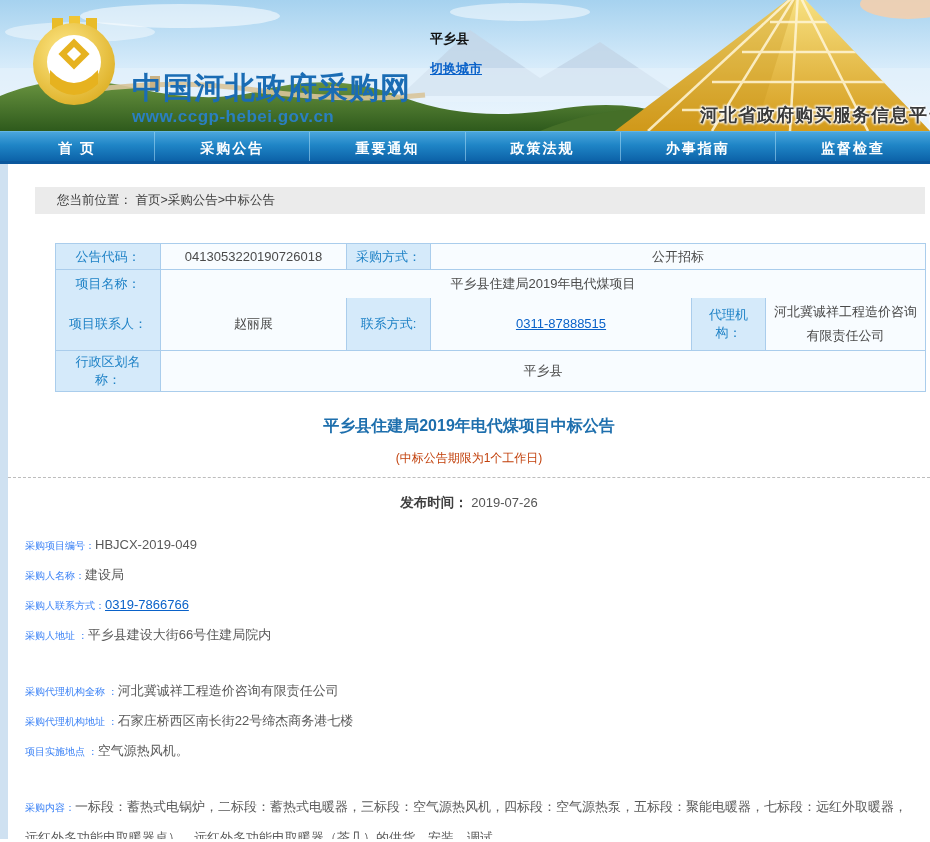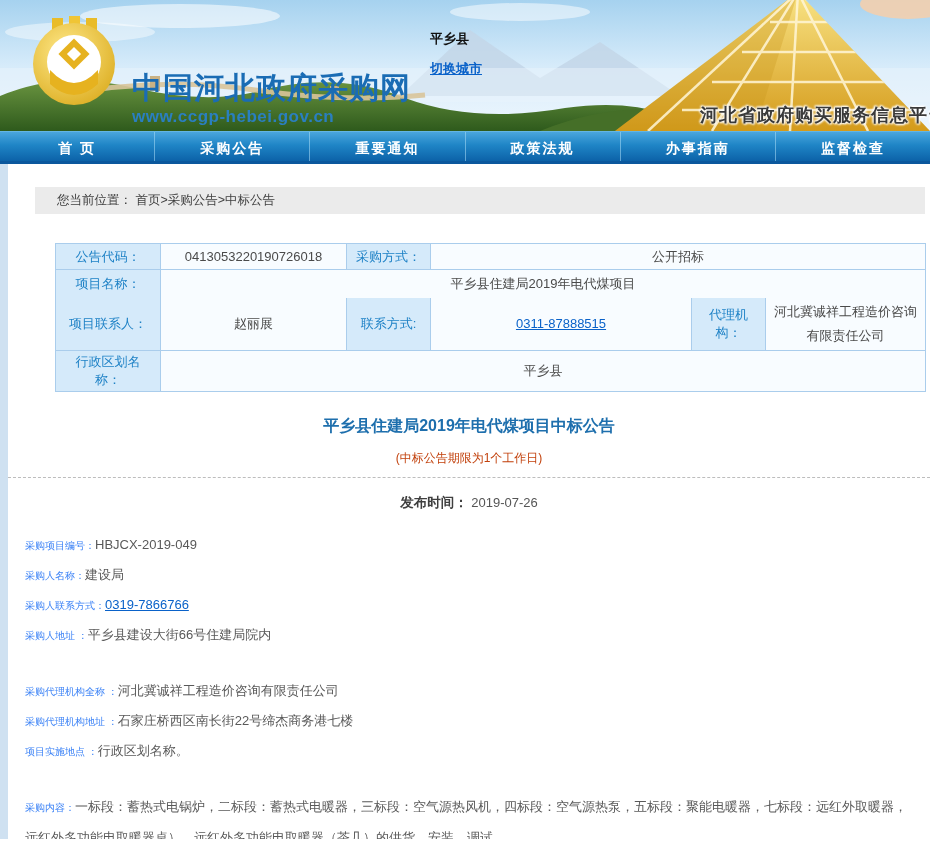--- a/index.html
+++ b/index.html
@@ -219,21 +219,21 @@
 
       <div class="gap"></div>
 
       <p class="field">
         <span class="lbl">采购代理机构全称 ：</span><span>河北冀诚祥工程造价咨询有限责任公司</span>
       </p>
       <p class="field">
         <span class="lbl">采购代理机构地址 ：</span><span>石家庄桥西区南长街22号缔杰商务港七楼</span>
       </p>
       <p class="field">
-        <span class="lbl">项目实施地点 ：</span><span>行政区划名称。</span>
+        <span class="lbl">项目实施地点 ：</span><span>空气源热风机。</span>
       </p>
 
       <div class="gap"></div>
 
       <p class="field para">
         <span class="lbl">采购内容：</span><span>一标段：蓄热式电锅炉，二标段：蓄热式电暖器，三标段：空气源热风机，四标段：空气源热泵，五标段：聚能电暖器，七标段：远红外取暖器，远红外多功能电取暖器桌）、远红外多功能电取暖器（茶几）的供货、安装、调试。</span>
       </p>
 
     </div>
 

